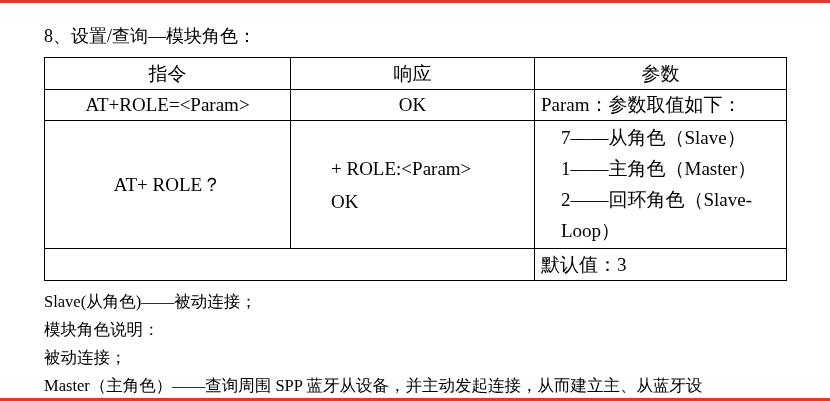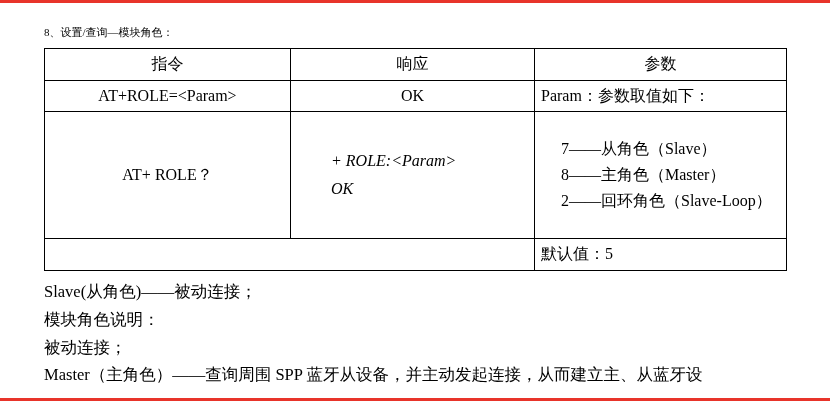--- a/index.html
+++ b/index.html
@@ -30,36 +30,36 @@
     position: absolute;
     top: 3px;
     left: 0;
     width: 830px;
     height: 395px;
     padding: 22px 44px 0 44px;
     box-sizing: border-box;
   }
 
   .section-title {
-    font-size: 11px;
+    font-size: 18px;
     line-height: 1.3;
     margin-bottom: 9px;
     white-space: nowrap;
   }
 
   table.spec {
     border-collapse: collapse;
     width: 742px;
     table-layout: fixed;
     border: 1.6px solid #000;
   }
   table.spec td {
     border: 1.2px solid #000;
     padding: 2px 6px;
-    font-size: 16px;
+    font-size: 19px;
     vertical-align: middle;
   }
   .col-cmd   { width: 246px; }
   .col-resp  { width: 244px; }
   .col-param { width: 252px; }
 
   .hdr td {
     text-align: center;
     height: 27px;
     font-size: 16.5px;
@@ -72,21 +72,20 @@
 
   .row2 td {
     height: 122px;
   }
   .row2 .col-cmd {
     text-align: center;
   }
   .resp-block {
     padding-left: 34px;
     line-height: 1.75;
-    font-style: italic;
   }
   .param-list {
     line-height: 1.62;
     padding-left: 2px;
   }
   .param-sub {
     padding-left: 18px;
   }
   .param-default-row td {
     height: 27px;
@@ -139,30 +138,30 @@
         <td class="col-cmd cell-center">AT+ ROLE？</td>
         <td class="col-resp">
           <div class="resp-block">
             <div>+ ROLE:&lt;Param&gt;</div>
             <div>OK</div>
           </div>
         </td>
         <td class="col-param">
           <div class="param-list">
             <div class="param-sub">7——从角色（Slave）</div>
-            <div class="param-sub">8——主角色（Master）</div>
+            <div class="param-sub">1——主角色（Master）</div>
             <div class="param-sub">2——回环角色（Slave-Loop）</div>
           </div>
         </td>
       </tr>
 
       <tr class="param-default-row">
         <td class="col-cmd" style="border-left:none;border-right:none;border-top:none;border-bottom:none;"></td>
         <td class="col-resp" style="border-left:none;border-right:none;border-top:none;border-bottom:none;"></td>
-        <td class="col-param cell-left">默认值：5</td>
+        <td class="col-param cell-left">默认值：3</td>
       </tr>
     </tbody>
   </table>
 
   <div class="notes">
     <p>Slave(从角色)——被动连接；</p>
     <p>模块角色说明：</p>
     <p>被动连接；</p>
     <p class="wrap2">Master（主角色）——查询周围 SPP 蓝牙从设备，并主动发起连接，从而建立主、从蓝牙设</p>
 

